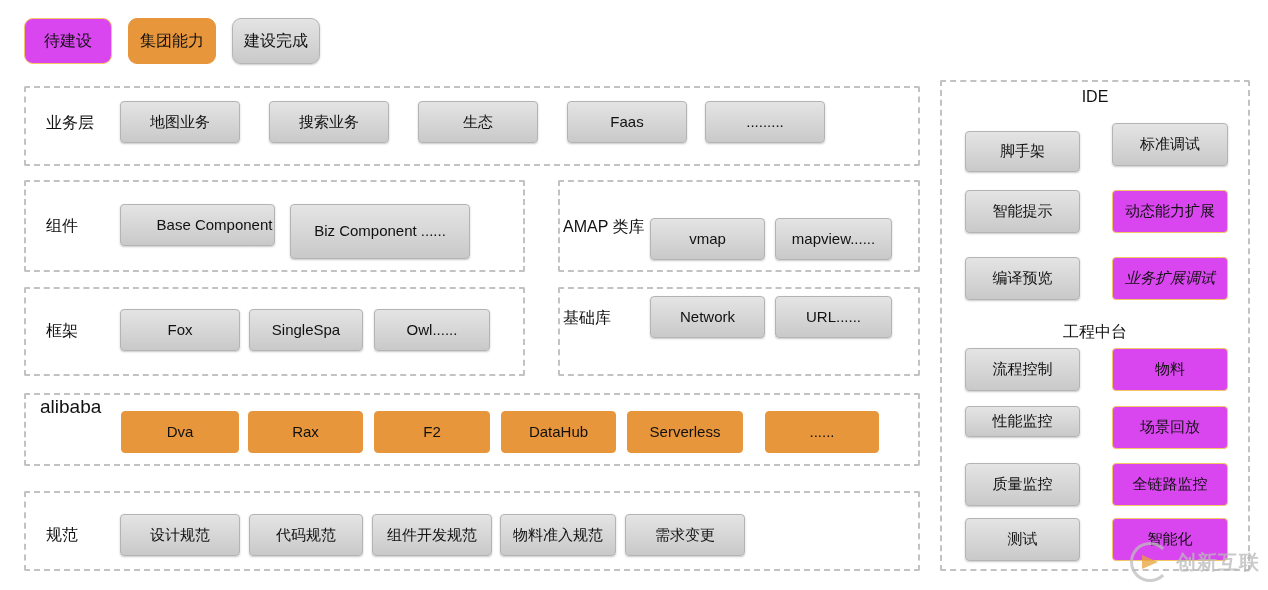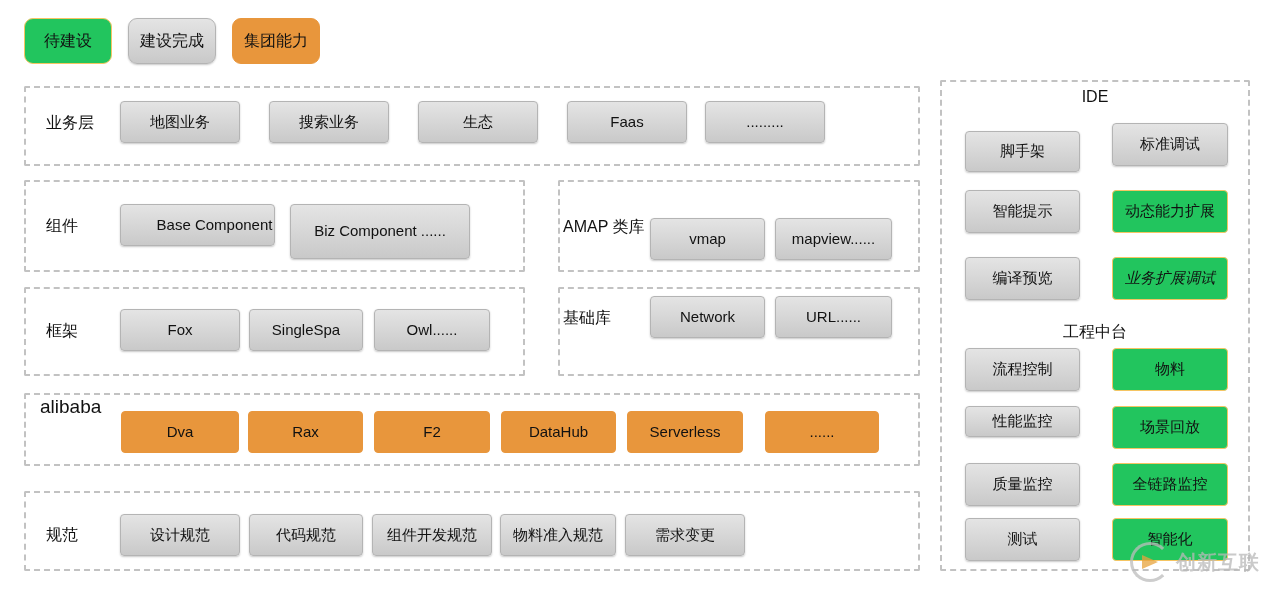--- a/index.html
+++ b/index.html
@@ -35,21 +35,21 @@
     border: 1px solid #b4b4b4;
     box-shadow: 0 1px 2px rgba(0,0,0,0.22);
     color: #111;
   }
   .box.orange {
     background: #e8963c;
     border: 1px solid #e8963c;
     color: #111;
   }
   .box.yellow {
-    background: #22c55e;
+    background: #d946ef;
     border: 1px solid #f5c563;
     color: #111;
   }
 
   
   #legend {
     position: absolute;
     left: 24px;
     top: 18px;
     display: flex;
@@ -123,22 +123,22 @@
     font-weight: bold;
     color: #b9b9b9;
     letter-spacing: 1px;
   }
 </style>
 </head>
 <body>
 
 <div id="legend">
   <div class="box yellow">待建设</div>
+  <div class="box orange">集团能力</div>
   <div class="box gray">建设完成</div>
-  <div class="box orange">集团能力</div>
 </div>
 
 <div class="dframe" style="left:24px; top:86px; width:896px; height:80px;"></div>
 <div class="rowlabel" style="left:46px; top:113px;">业务层</div>
 <div class="abox box gray" style="left:120px; top:101px; width:120px; height:42px;">地图业务</div>
 <div class="abox box gray" style="left:269px; top:101px; width:120px; height:42px;">搜索业务</div>
 <div class="abox box gray" style="left:418px; top:101px; width:120px; height:42px;">生态</div>
 <div class="abox box gray" style="left:567px; top:101px; width:120px; height:42px;">Faas</div>
 <div class="abox box gray" style="left:705px; top:101px; width:120px; height:42px;">.........</div>
 

